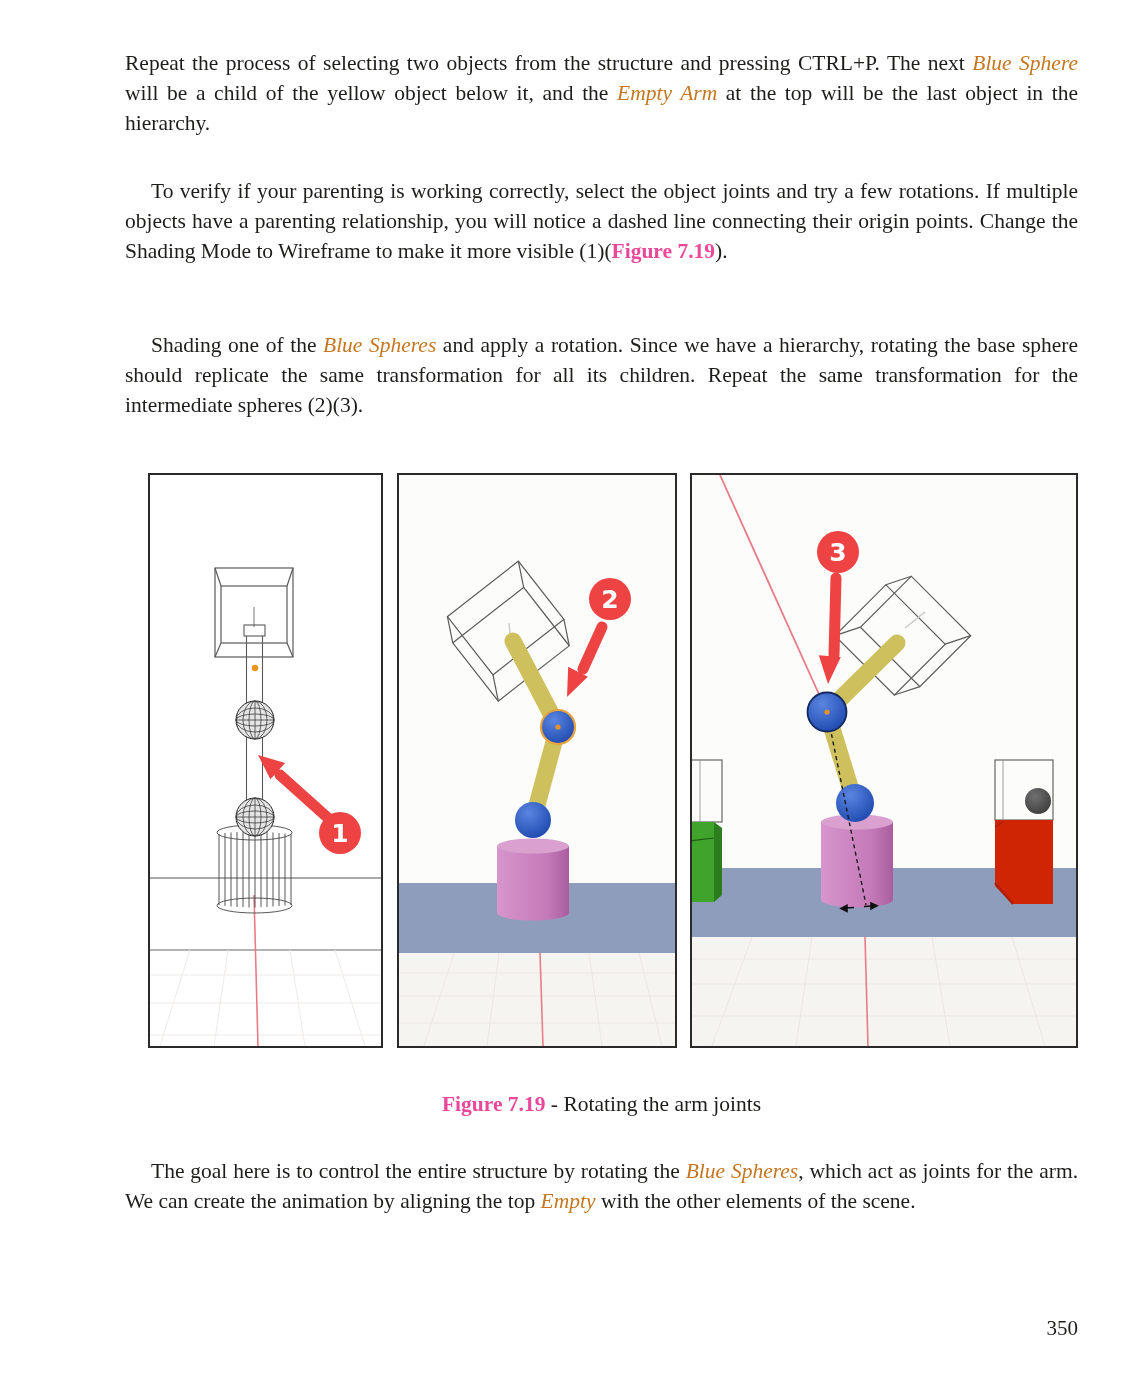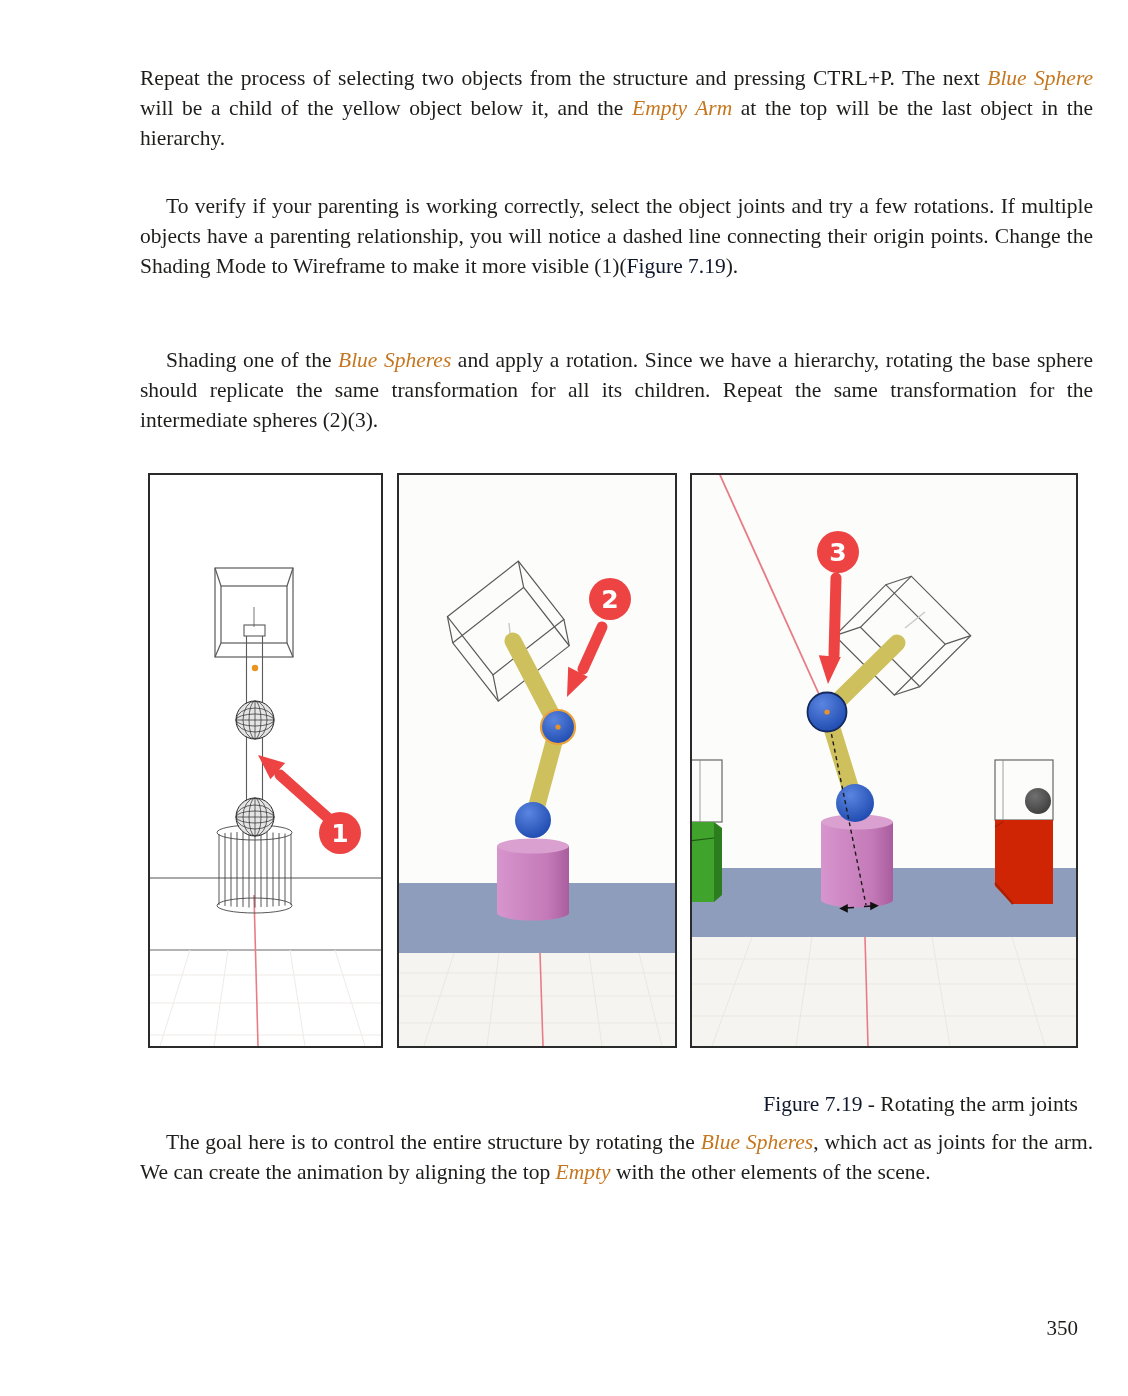--- a/index.html
+++ b/index.html
@@ -1,23 +1,23 @@
 <!DOCTYPE html>
 <html><head>
 <meta charset="utf-8">
 <style>
   html,body{margin:0;padding:0;background:#ffffff;}
   .page{position:relative;width:1128px;height:1396px;background:#ffffff;
         font-family:"Liberation Serif","DejaVu Serif",serif;color:#1d1d1b;overflow:hidden;}
   .para{position:absolute;left:125px;width:953px;font-size:21.5px;line-height:30px;
-        text-align:justify;margin:15px;}
+        text-align:justify;margin:0;}
   .indent{text-indent:26px;}
   .orange{color:#c5761e;font-style:italic;}
-  .teal{color:#0f172a;font-weight:normal;}
-  .caption{position:absolute;left:125px;width:953px;top:1092px;text-align:right;
+  .teal{color:#ec4899;font-weight:bold;}
+  .caption{position:absolute;left:125px;width:953px;top:1092px;text-align:center;
            font-size:21.5px;margin:0;}
   .pagenum{position:absolute;top:1316px;right:50px;font-size:21px;}
   .panel{position:absolute;top:473px;background:#ffffff;border:2px solid #2a2a2a;box-sizing:border-box;}
   .panel svg{display:block;}
   #panel1{left:148px;width:235px;height:575px;}
   #panel2{left:397px;width:280px;height:575px;}
   #panel3{left:690px;width:388px;height:575px;}
 </style>
 </head>
 <body>
@@ -226,17 +226,17 @@
       </g>
       <g>
         <circle cx="146" cy="77" r="21" fill="#ed4343"></circle>
         <text x="146" y="86" text-anchor="middle" font-family="DejaVu Sans, sans-serif" font-size="25" font-weight="bold" fill="#ffffff">3</text>
       </g>
     </svg>
   </div>
 
   <p class="caption"><span class="teal">Figure 7.19</span><span> - Rotating the arm joints</span></p>
 
-  <p class="para indent" style="top:1112px;"><span>The goal here is to control the entire structure by rotating the </span><span class="orange">Blue Spheres</span><span>, which act as joints for the arm. We can create the animation by aligning the top </span><span class="orange">Empty</span><span> with the other elements of the scene.</span></p>
+  <p class="para indent" style="top:1156px;"><span>The goal here is to control the entire structure by rotating the </span><span class="orange">Blue Spheres</span><span>, which act as joints for the arm. We can create the animation by aligning the top </span><span class="orange">Empty</span><span> with the other elements of the scene.</span></p>
 
   <div class="pagenum">350</div>
 
 </div>
 
 </body></html>

